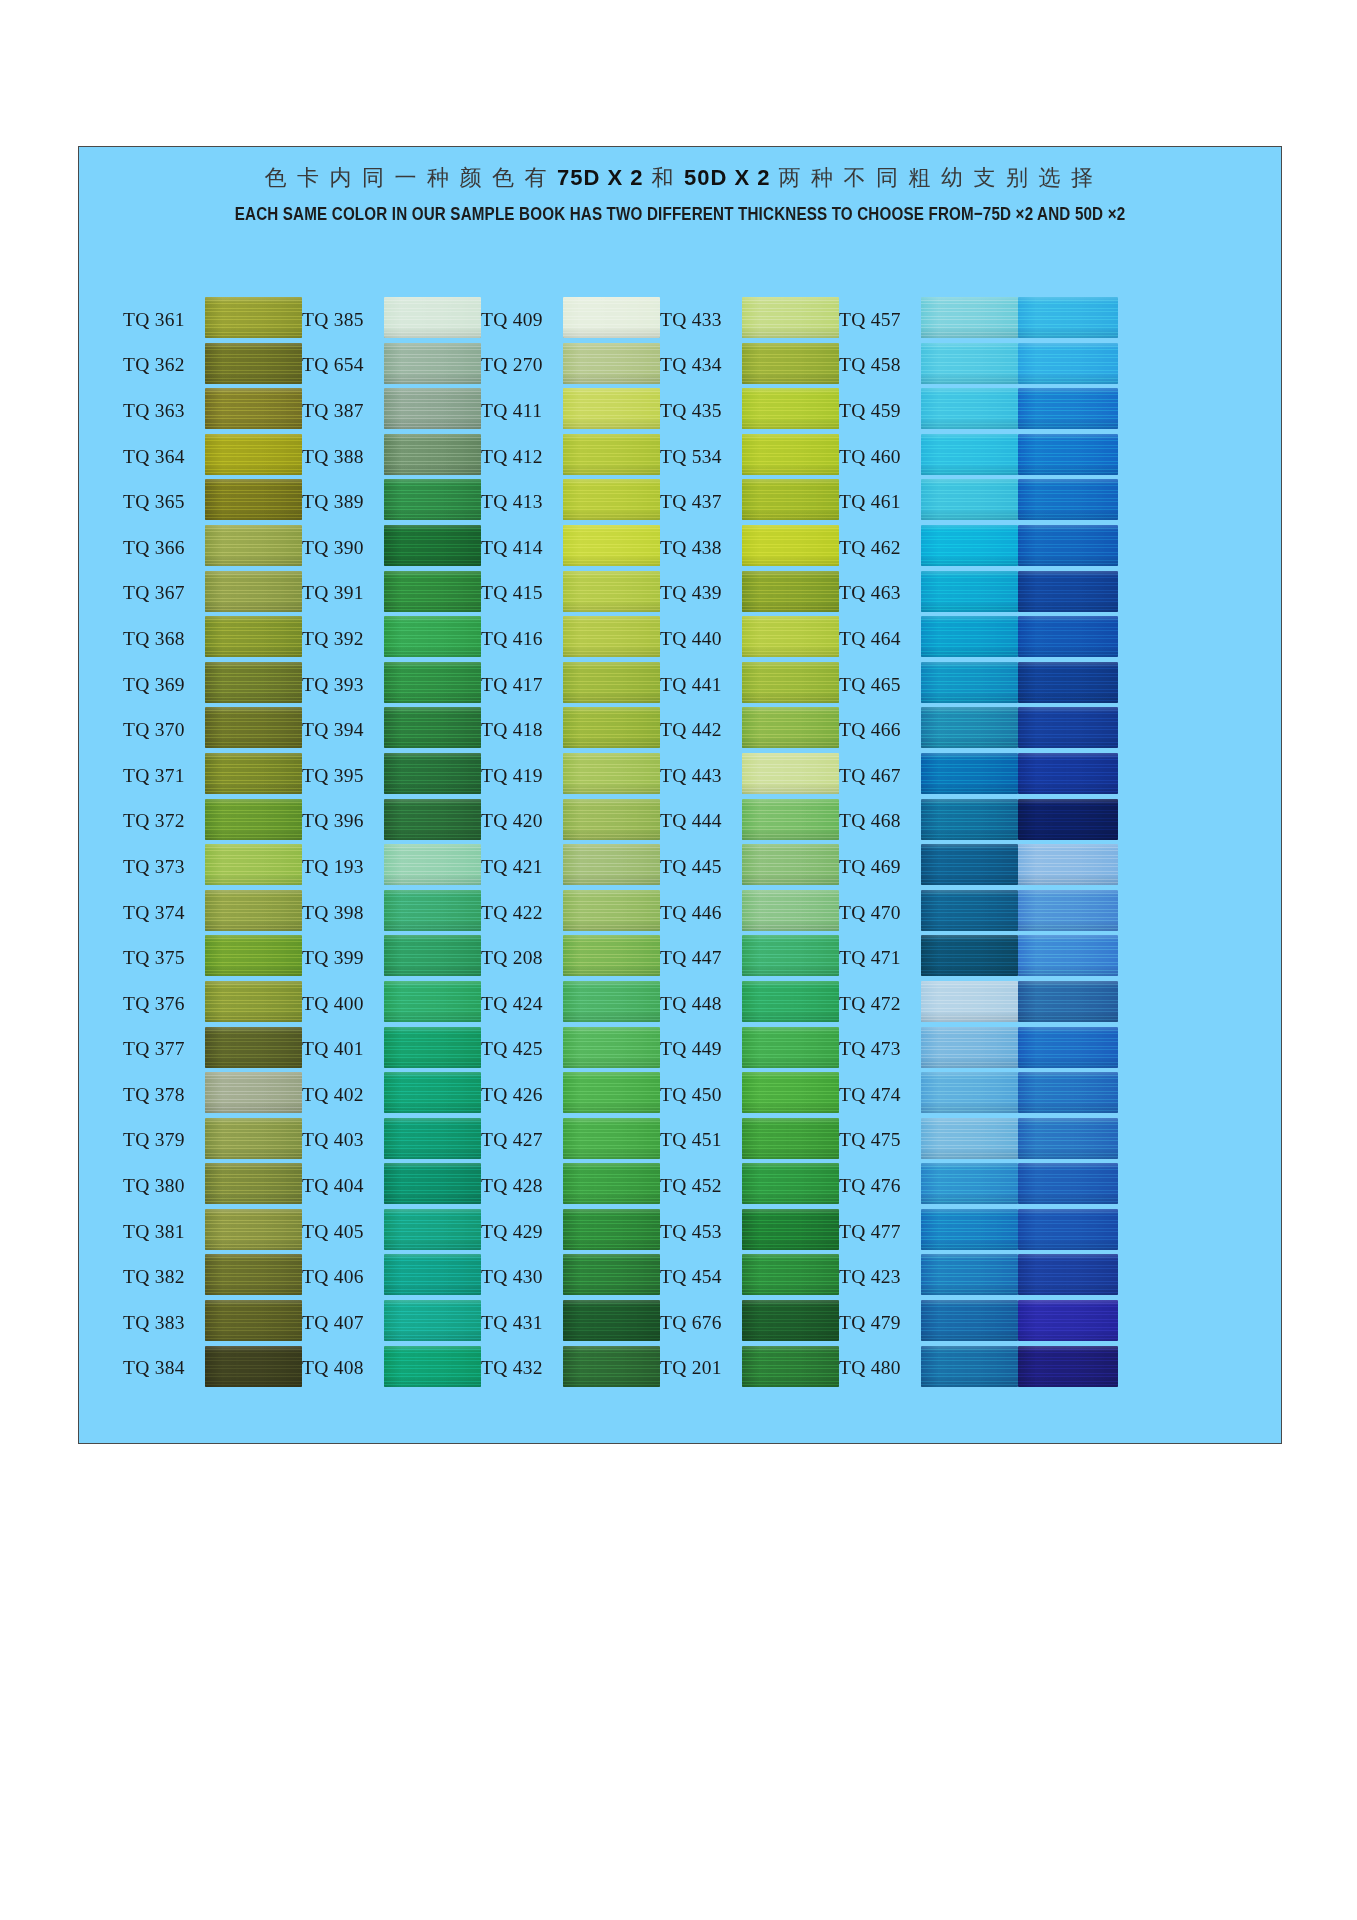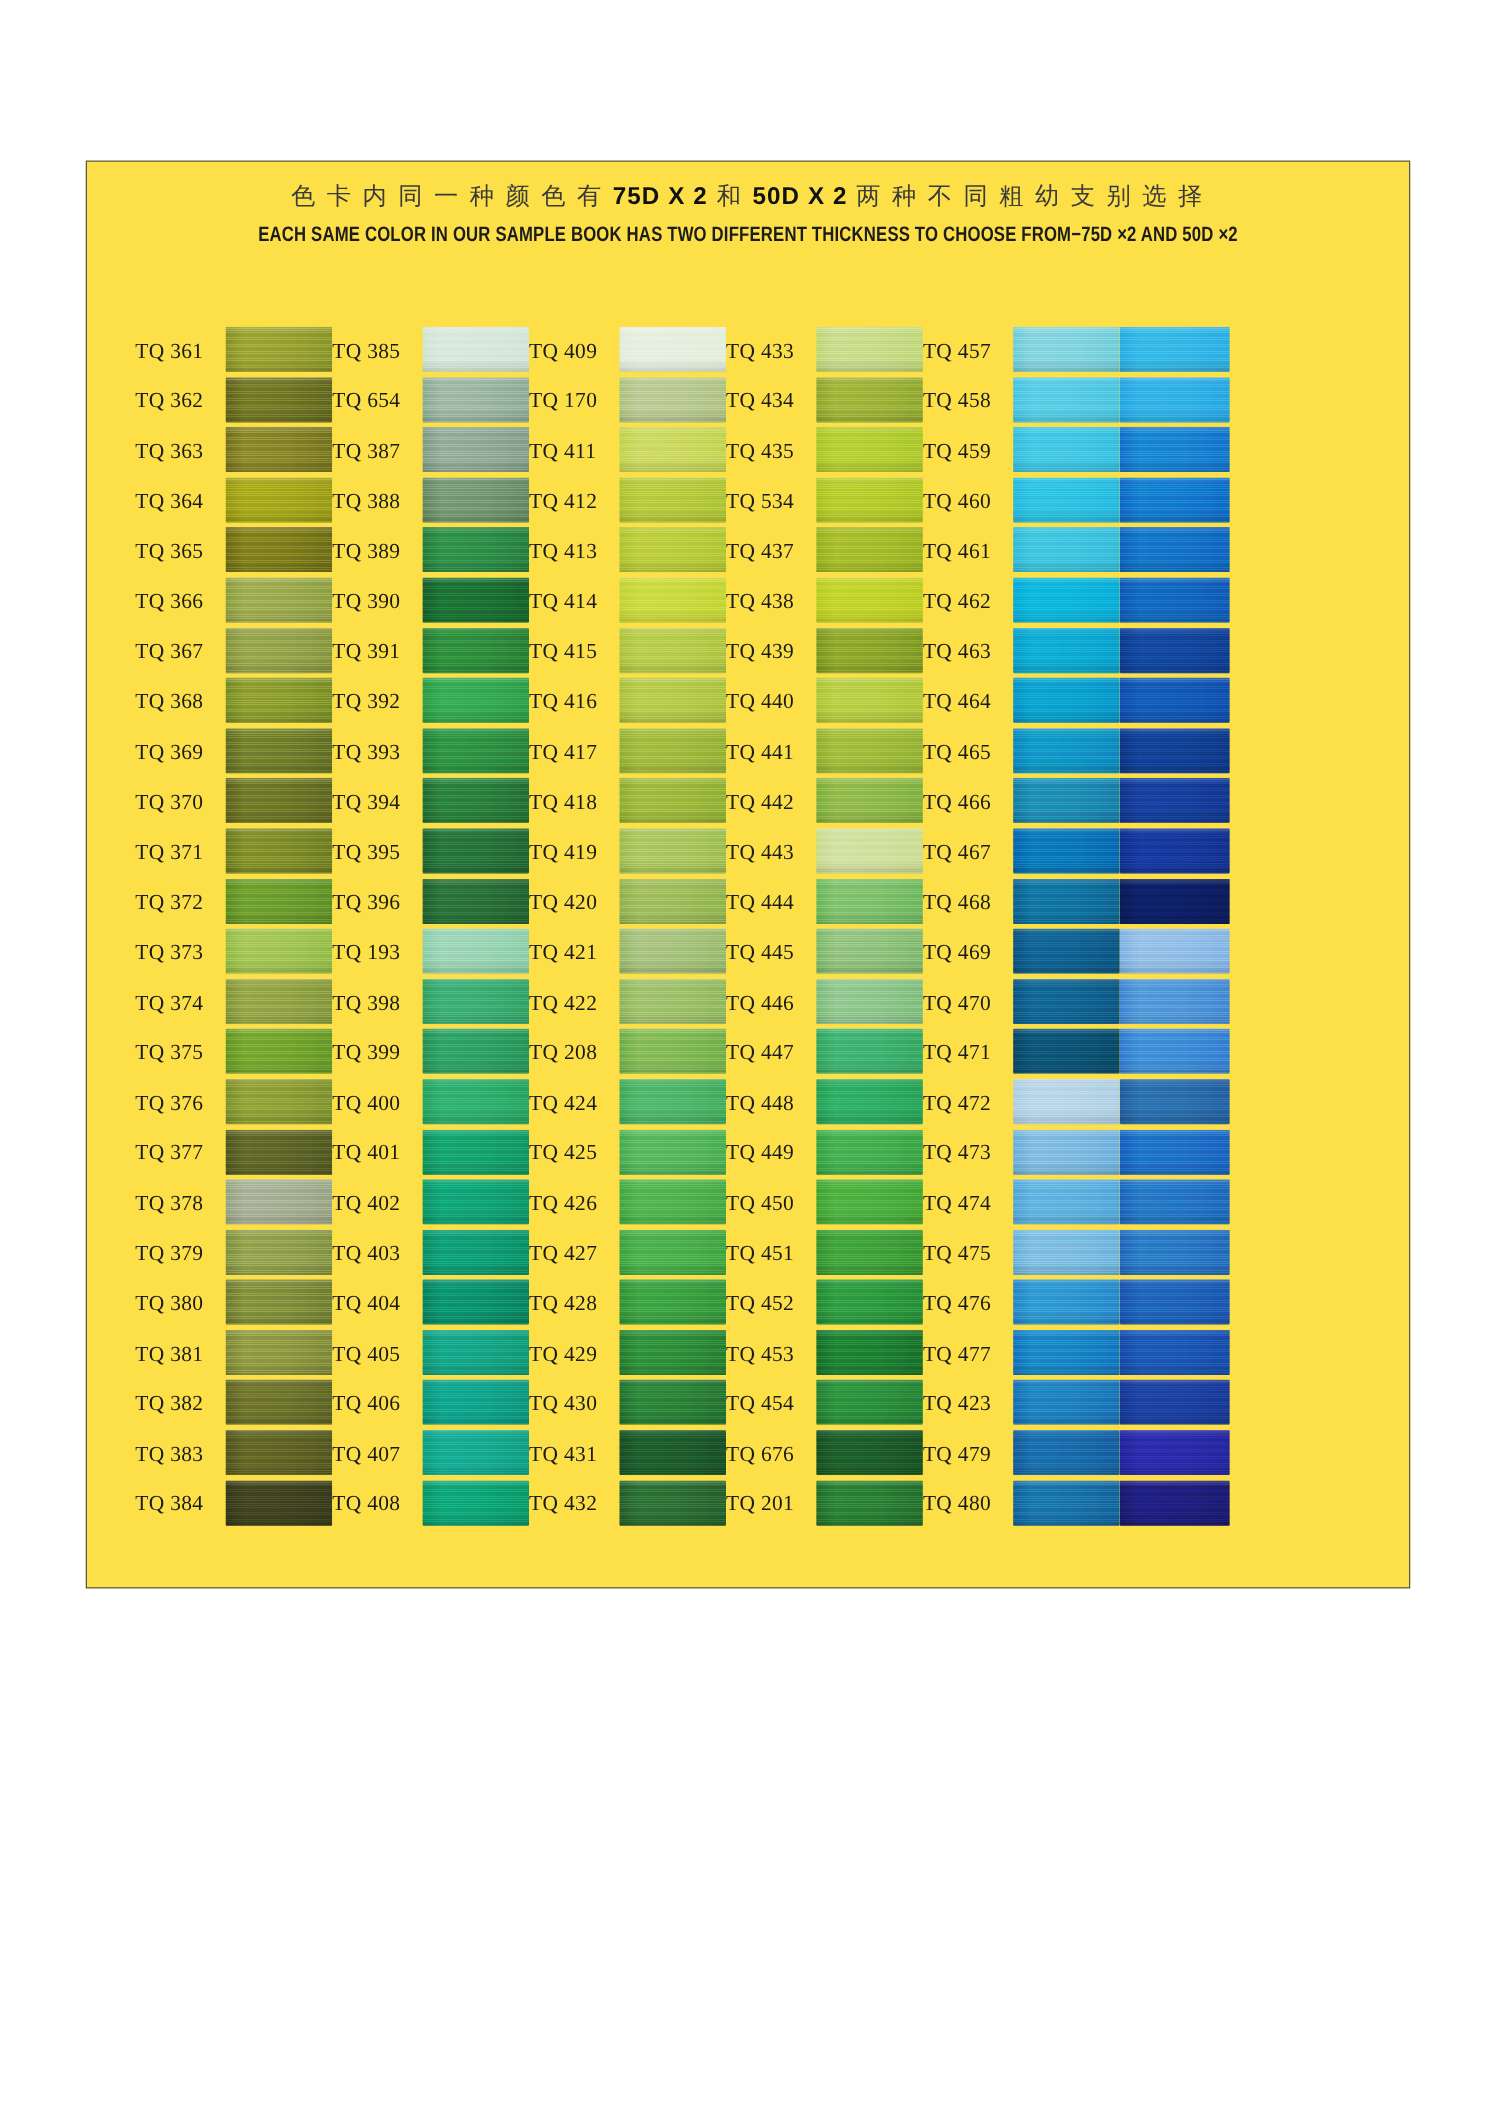--- a/index.html
+++ b/index.html
@@ -19,21 +19,21 @@
     height: 1920px;
     background: #ffffff;
   }
   #card {
     position: absolute;
     left: 78px;
     top: 146px;
     width: 1204px;
     height: 1298px;
     border: 1.5px solid #4a4a4a;
-    background: #fde047;
+    background: #7dd3fc;
     box-sizing: border-box;
   }
   
   .header {
     padding-top: 16px;
     text-align: center;
   }
   .hline {
     white-space: nowrap;
     color: #2a2a2a;
@@ -469,21 +469,21 @@
           </div>
         </div>
         <div class="col">
           <div class="row">
             <div class="code">TQ 409</div>
             <div class="swatch-wrap">
               <div class="swatch" style="background: rgb(230, 239, 223);"></div>
             </div>
           </div>
           <div class="row">
-            <div class="code">TQ 170</div>
+            <div class="code">TQ 270</div>
             <div class="swatch-wrap">
               <div class="swatch" style="background: rgb(183, 201, 143);"></div>
             </div>
           </div>
           <div class="row">
             <div class="code">TQ 411</div>
             <div class="swatch-wrap">
               <div class="swatch" style="background: rgb(201, 216, 94);"></div>
             </div>
           </div>

